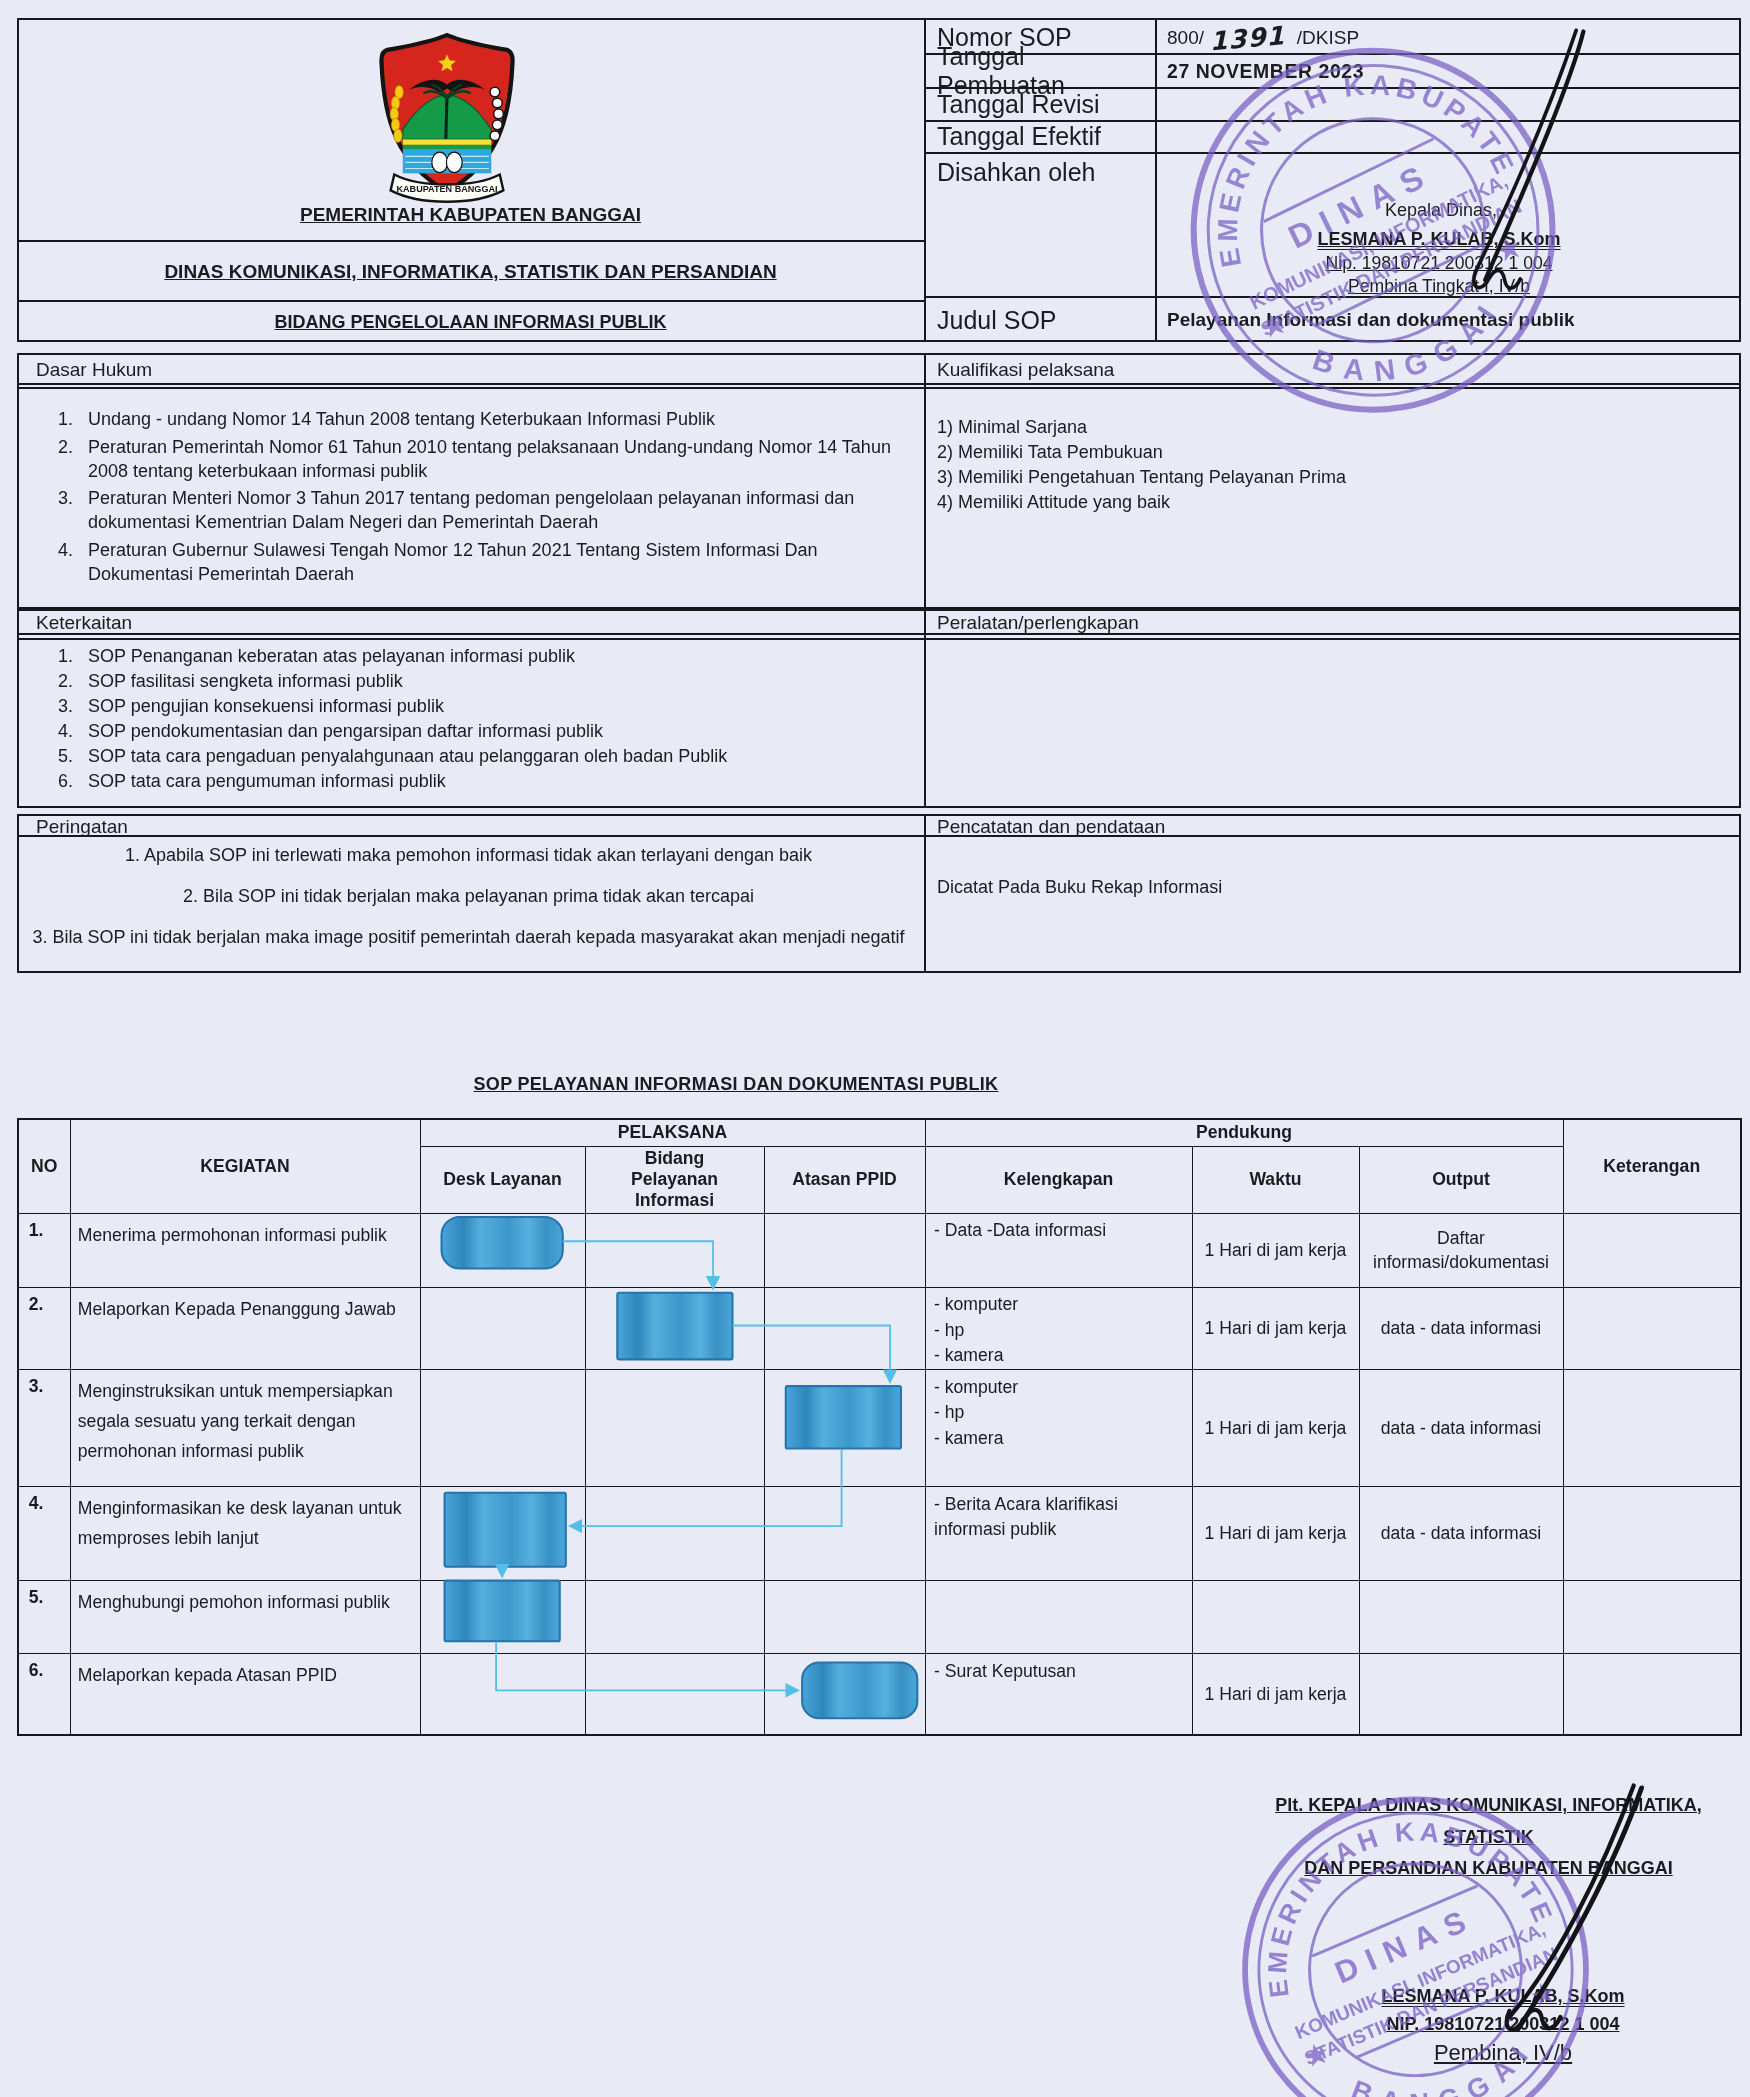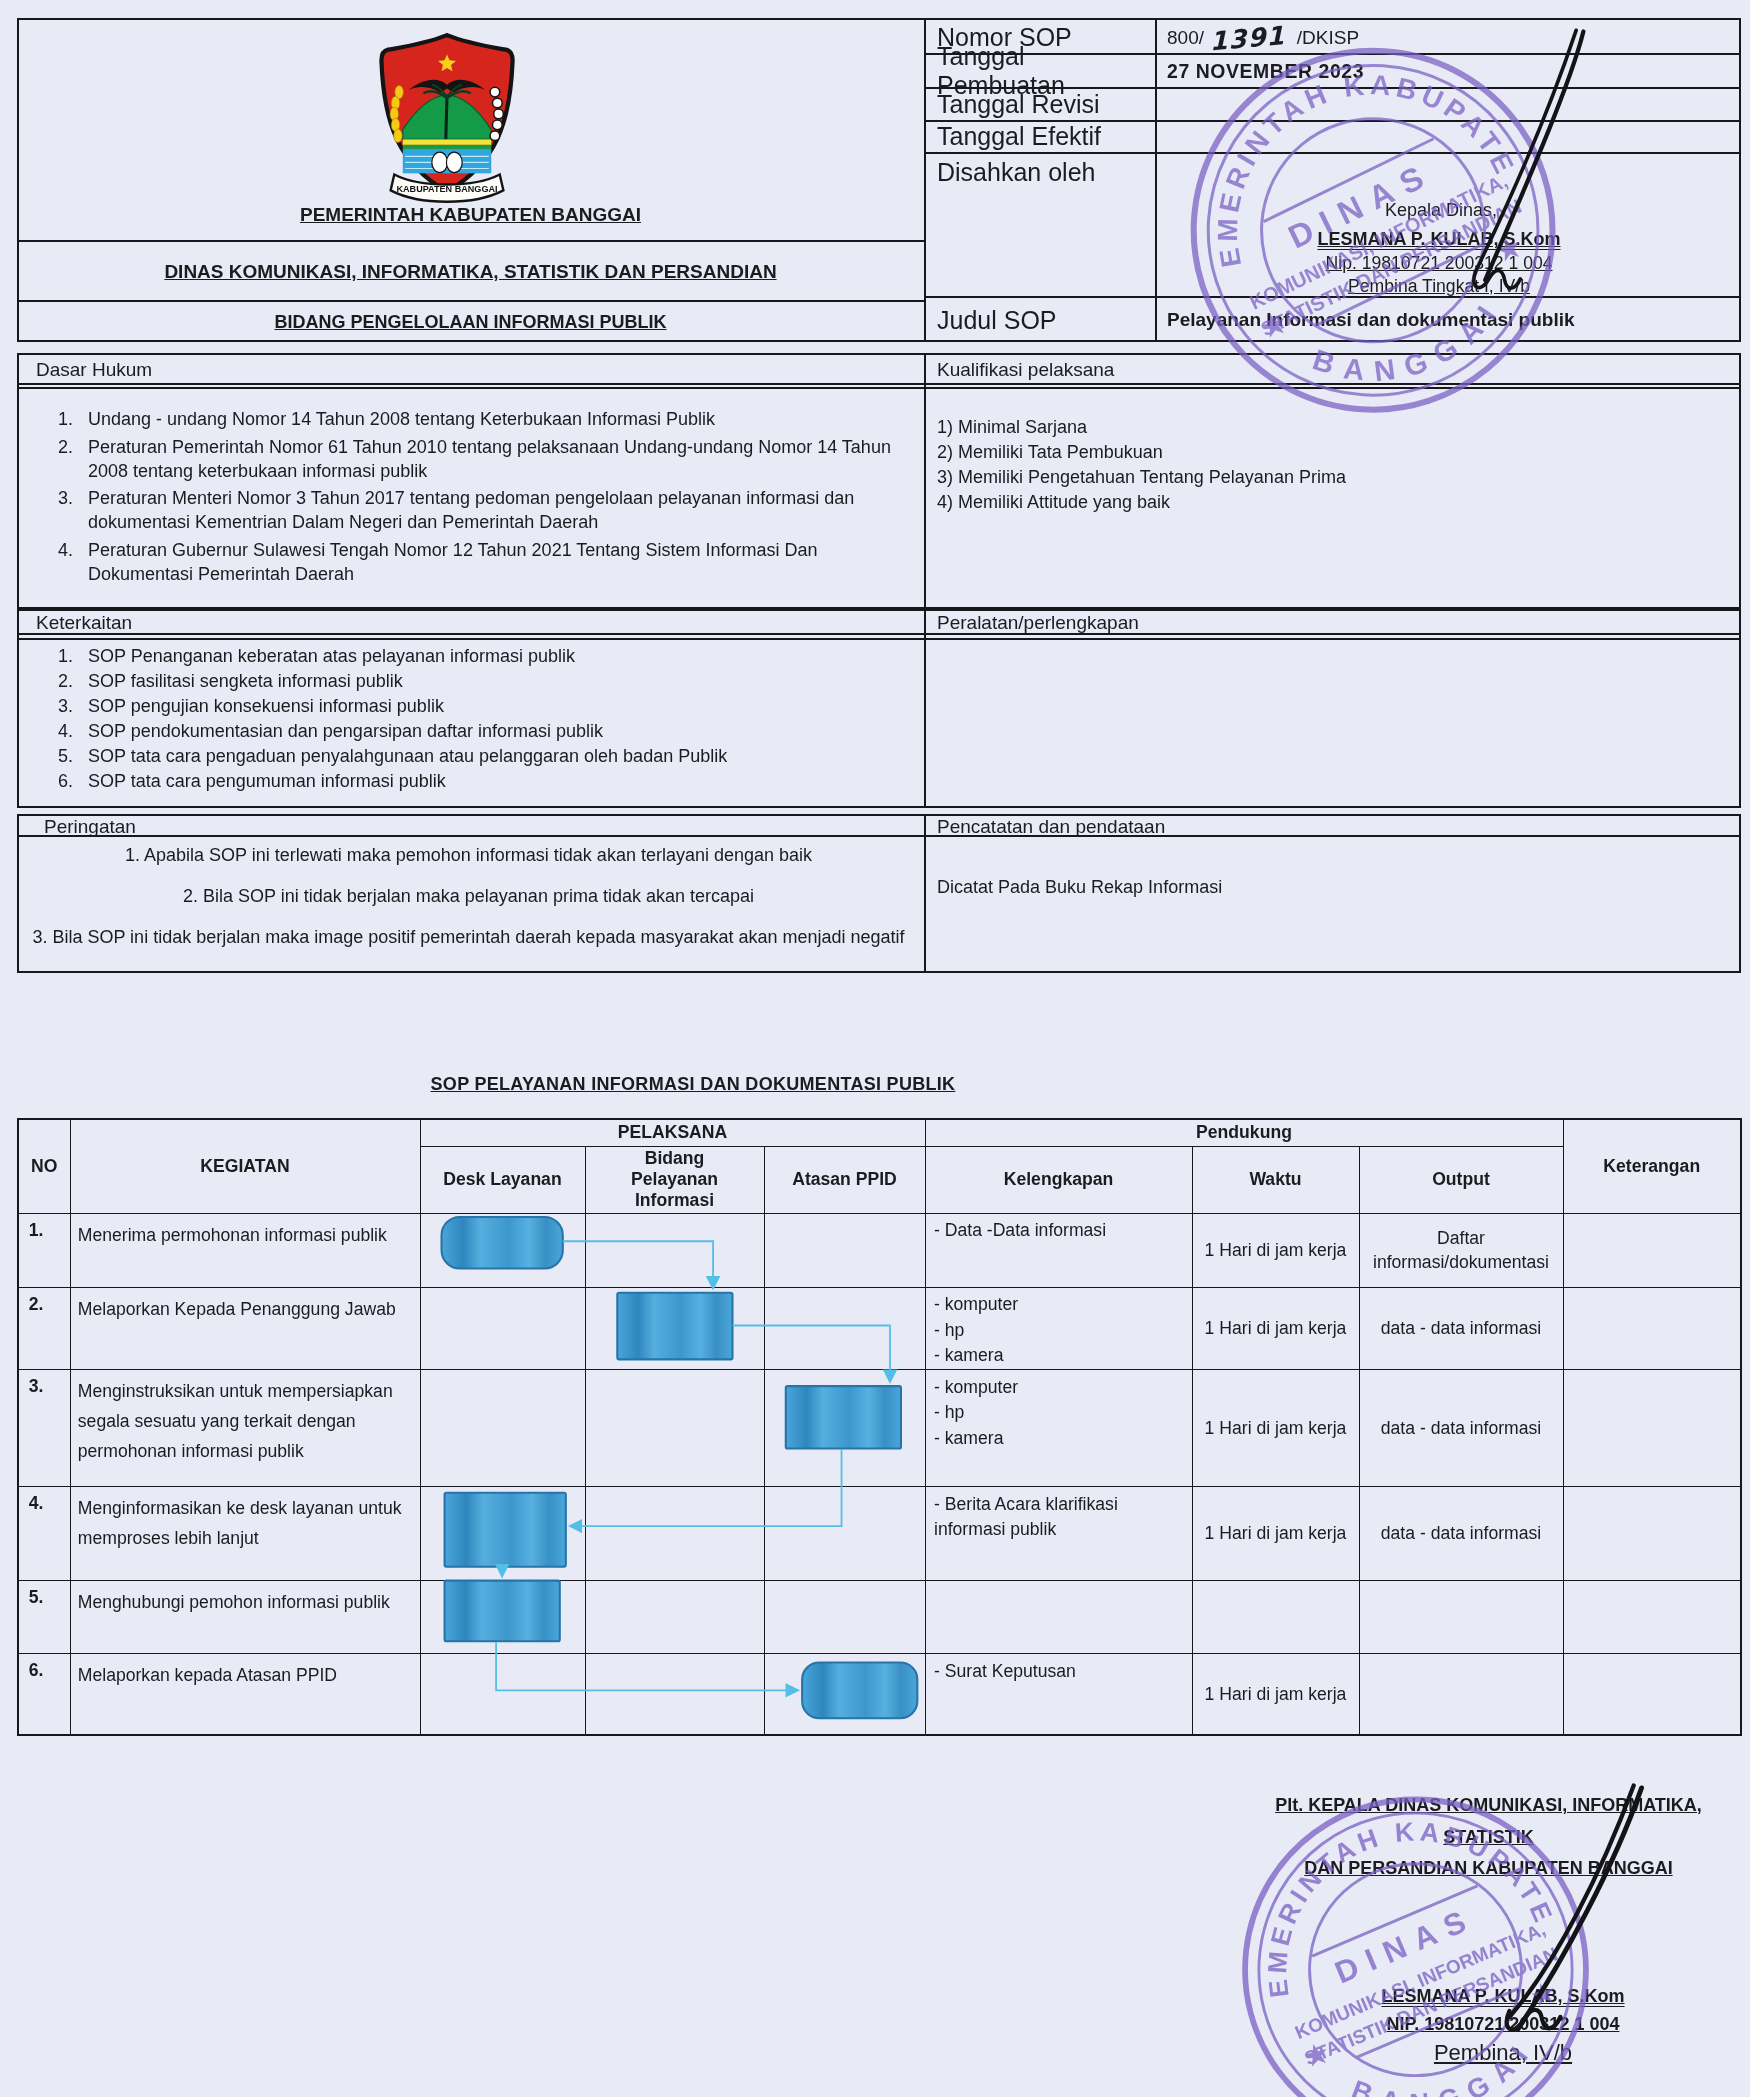--- a/index.html
+++ b/index.html
@@ -138,30 +138,30 @@
       </div>
     <div class="list-item" style="line-height:25px;margin-bottom:0;">
         <span class="n">6.</span>
         <span>SOP tata cara pengumuman informasi publik</span>
       </div>
   </div>
 
   <div class="box" style="left:17px;top:814px;width:1724px;height:159px;"></div>
   <div class="vline" style="left:924px;top:814px;height:159px;"></div>
   <div class="hline" style="left:17px;top:835px;width:1724px;"></div>
-  <div class="abs sec-title" style="left:44px;top:816px;">Peringatan</div>
+  <div class="abs sec-title" style="left:36px;top:816px;">Peringatan</div>
   <div class="abs sec-title" style="left:937px;top:816px;">Pencatatan dan pendataan</div>
   <div class="abs" style="left:29px;top:844px;width:879px;">
     <div class="warn-item">1. Apabila SOP ini terlewati maka pemohon informasi tidak akan terlayani dengan baik</div>
     <div class="warn-item">2. Bila SOP ini tidak berjalan maka pelayanan prima tidak akan tercapai</div>
     <div class="warn-item">3. Bila SOP ini tidak berjalan maka image positif pemerintah daerah kepada masyarakat akan menjadi negatif</div>
   </div>
   <div class="abs t30" style="left:937px;top:875px;width:727px;">Dicatat Pada Buku Rekap Informasi</div>
 
-  <div class="abs c b" style="left:0;top:1074px;width:1386px;font-size:18px;letter-spacing:0.3px;">SOP PELAYANAN INFORMASI DAN DOKUMENTASI PUBLIK</div>
+  <div class="abs c b" style="left:0;top:1074px;width:1386px;font-size:18px;letter-spacing:0.3px;padding-left:43px;">SOP PELAYANAN INFORMASI DAN DOKUMENTASI PUBLIK</div>
 
   <table id="flowtable" style="border:2.4px solid #17171c;">
     <colgroup>
       <col style="width:52px">
         <col style="width:350px">
         <col style="width:165px">
         <col style="width:179px">
         <col style="width:161px">
         <col style="width:267px">
         <col style="width:167px">

